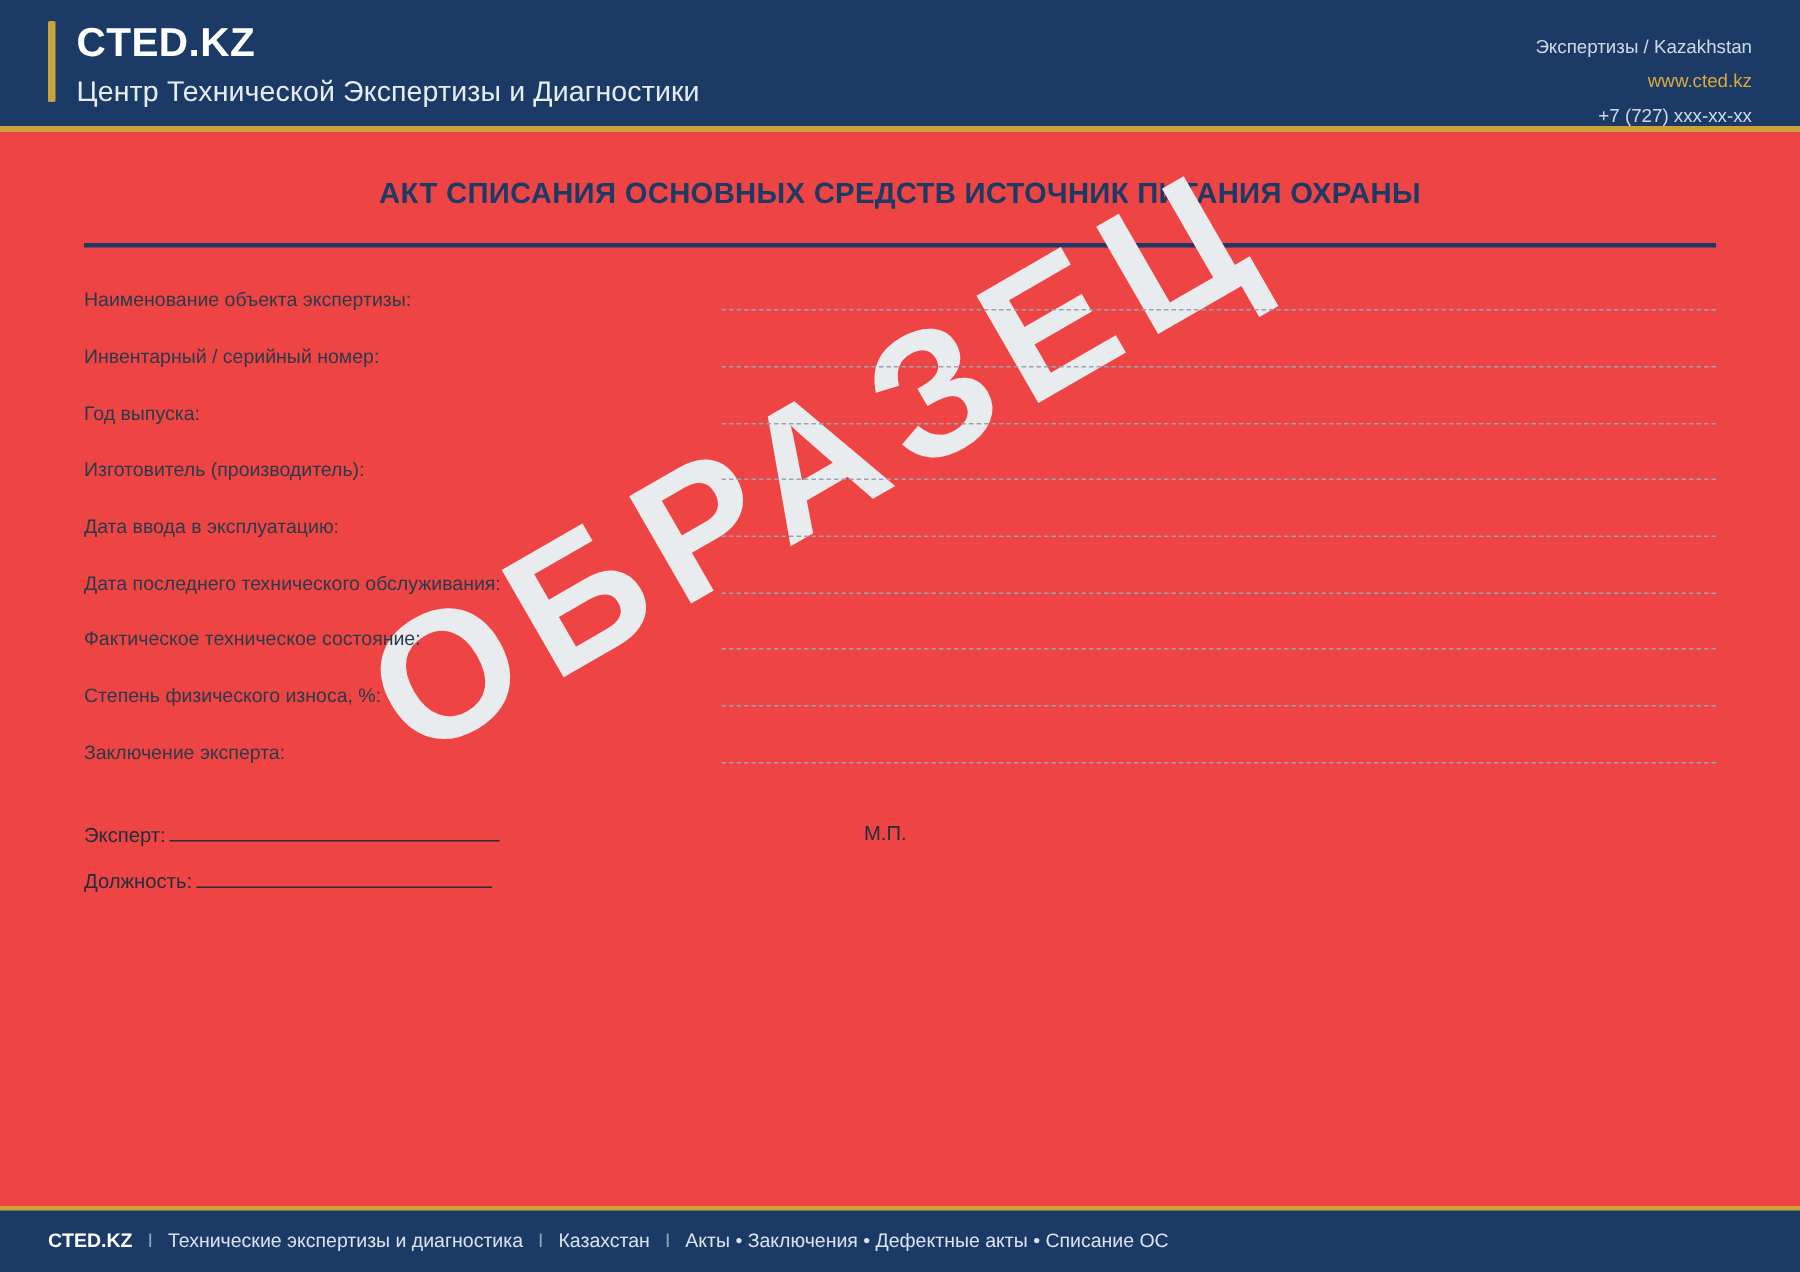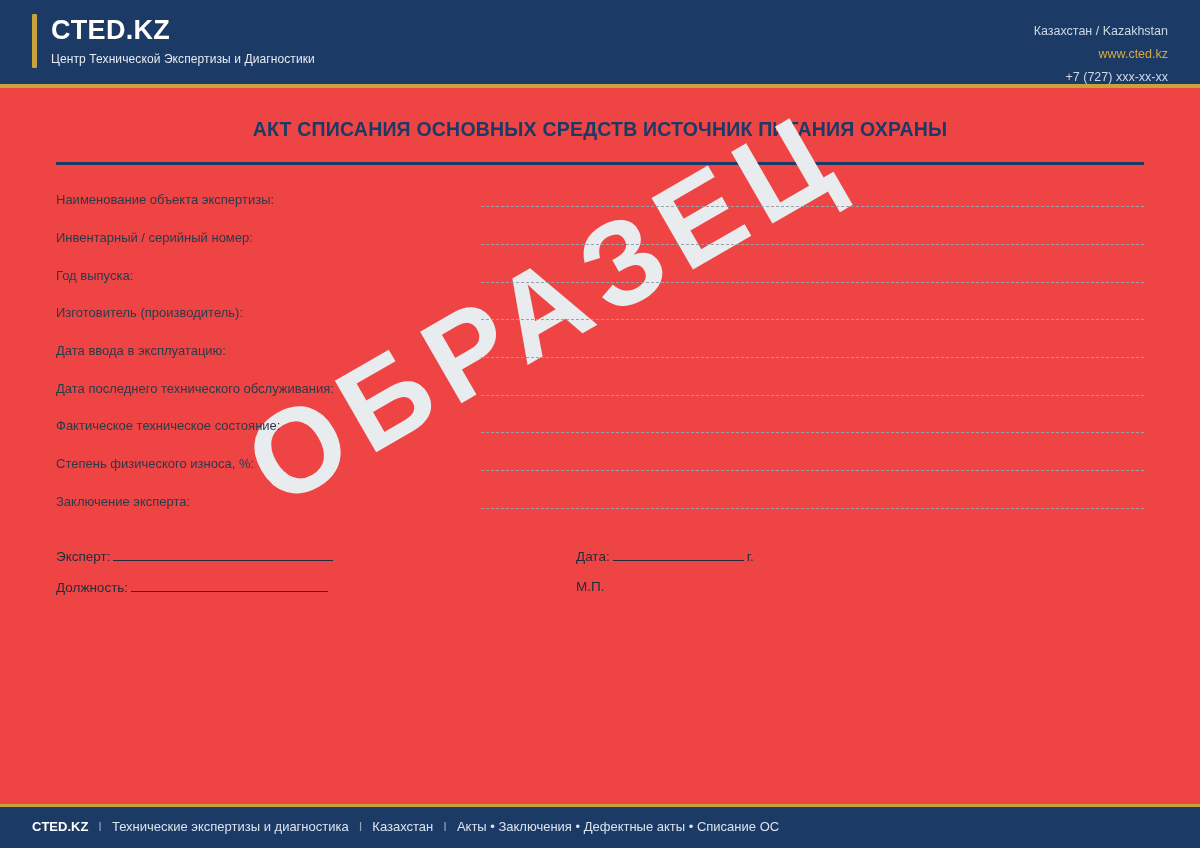--- a/index.html
+++ b/index.html
@@ -61,21 +61,21 @@
     justify-content: center;
   }
   .brand-title {
     font-size: 27px;
     font-weight: bold;
     letter-spacing: 0.3px;
     line-height: 1.1;
     color: #ffffff;
   }
   .brand-sub {
-    font-size: 12px;
+    font-size: 19px;
     color: #e7ecf3;
     margin-top: 7px;
     letter-spacing: 0.1px;
   }
   .contact-block {
     text-align: right;
     font-size: 12.5px;
     line-height: 1.85;
     padding-top: 6px;
   }
@@ -212,21 +212,21 @@
 
   <div class="header">
     <div class="brand-block">
       <div class="brand-bar"></div>
       <div class="brand-text">
         <div class="brand-title">CTED.KZ</div>
         <div class="brand-sub">Центр Технической Экспертизы и Диагностики</div>
       </div>
     </div>
     <div class="contact-block">
-      <div class="contact-country">Казахстан / Kazakhstan</div>
+      <div class="contact-country">Экспертизы / Kazakhstan</div>
       <div class="contact-site">www.cted.kz</div>
       <div class="contact-phone">+7 (727) xxx-xx-xx</div>
     </div>
   </div>
 
   <div class="content">
 
     <div class="doc-title">АКТ СПИСАНИЯ ОСНОВНЫХ СРЕДСТВ ИСТОЧНИК ПИТАНИЯ ОХРАНЫ</div>
     <div class="title-rule"></div>
 
@@ -285,23 +285,20 @@
     <div class="signature-area">
       <div class="sign-col-left">
         <div class="sign-row">
           <span>Эксперт:</span><span class="sign-rule rule-expert"></span>
         </div>
         <div class="sign-row">
           <span>Должность:</span><span class="sign-rule rule-position"></span>
         </div>
       </div>
       <div class="sign-col-right">
-        <div class="sign-row">
-          <span>Дата:</span><span class="sign-rule rule-date"></span><span>г.</span>
-        </div>
         <div class="sign-row">
           <span>М.П.</span>
         </div>
       </div>
     </div>
 
   </div>
 
   <div class="footer">
     <span class="footer-brand">CTED.KZ</span>

